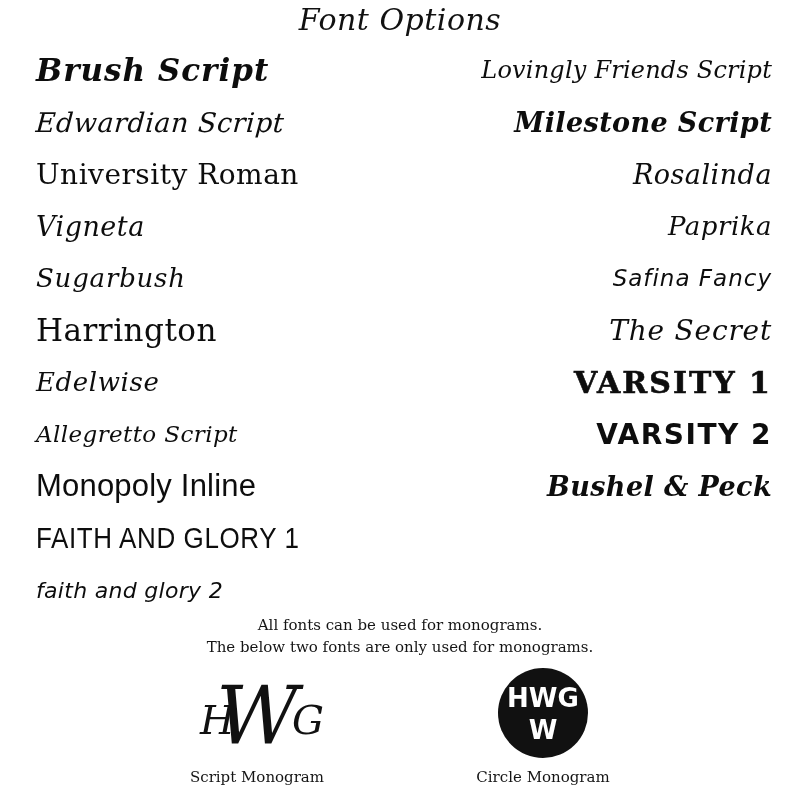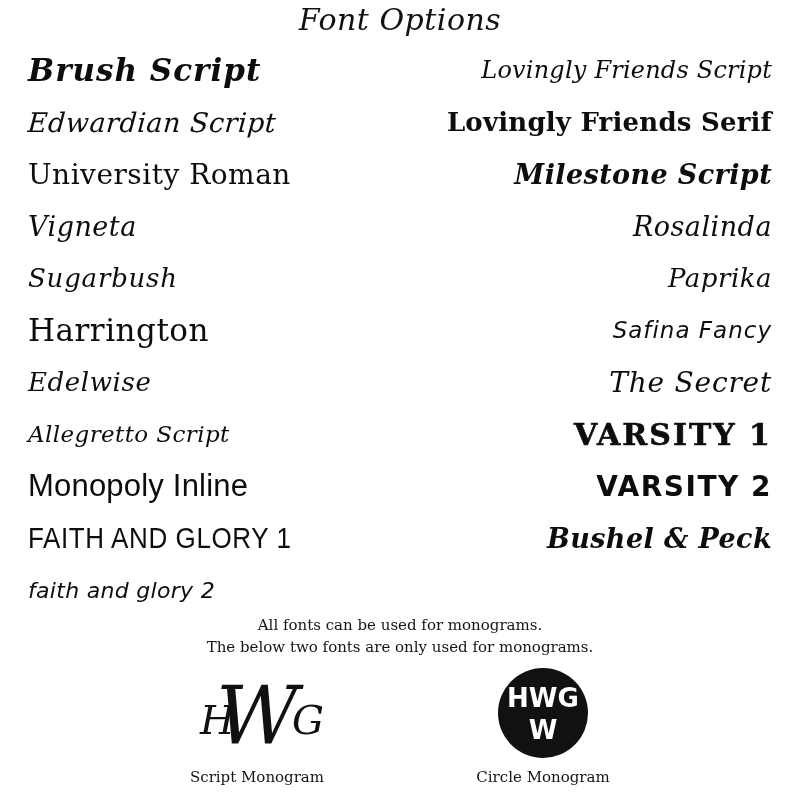--- a/index.html
+++ b/index.html
@@ -41,21 +41,21 @@
     left: 0;
     width: 800px;
     display: flex;
     flex-direction: row;
   }
   .col {
     width: 400px;
     display: flex;
     flex-direction: column;
   }
-  .col-left { align-items: flex-start; padding-left: 28px; box-sizing: border-box; }
+  .col-left { align-items: flex-start; padding-left: 36px; box-sizing: border-box; }
   .col-right { align-items: flex-end; padding-right: 28px; box-sizing: border-box; }
 
   .font-row {
     height: 52px;
     display: flex;
     align-items: center;
     white-space: nowrap;
     color: #0d0d0d;
   }
 
@@ -258,21 +258,20 @@
       <div class="font-row f-harrington">Harrington</div>
       <div class="font-row f-edelwise">Edelwise</div>
       <div class="font-row f-allegretto">Allegretto Script</div>
       <div class="font-row f-monopoly">Monopoly Inline</div>
       <div class="font-row f-faith1">FAITH AND GLORY 1</div>
       <div class="font-row f-faith2">faith and glory 2</div>
     </div>
 
     <div class="col col-right">
       <div class="font-row f-lovingly-script">Lovingly Friends Script</div>
-      <div class="font-row f-lovingly-serif">Lovingly Friends Serif</div>
       <div class="font-row f-milestone">Milestone Script</div>
       <div class="font-row f-rosalinda">Rosalinda</div>
       <div class="font-row f-paprika">Paprika</div>
       <div class="font-row f-safina">Safina Fancy</div>
       <div class="font-row f-secret">The Secret</div>
       <div class="font-row f-varsity1">VARSITY 1</div>
       <div class="font-row f-varsity2">VARSITY 2</div>
       <div class="font-row f-bushel">Bushel &amp; Peck</div>
     </div>
 

